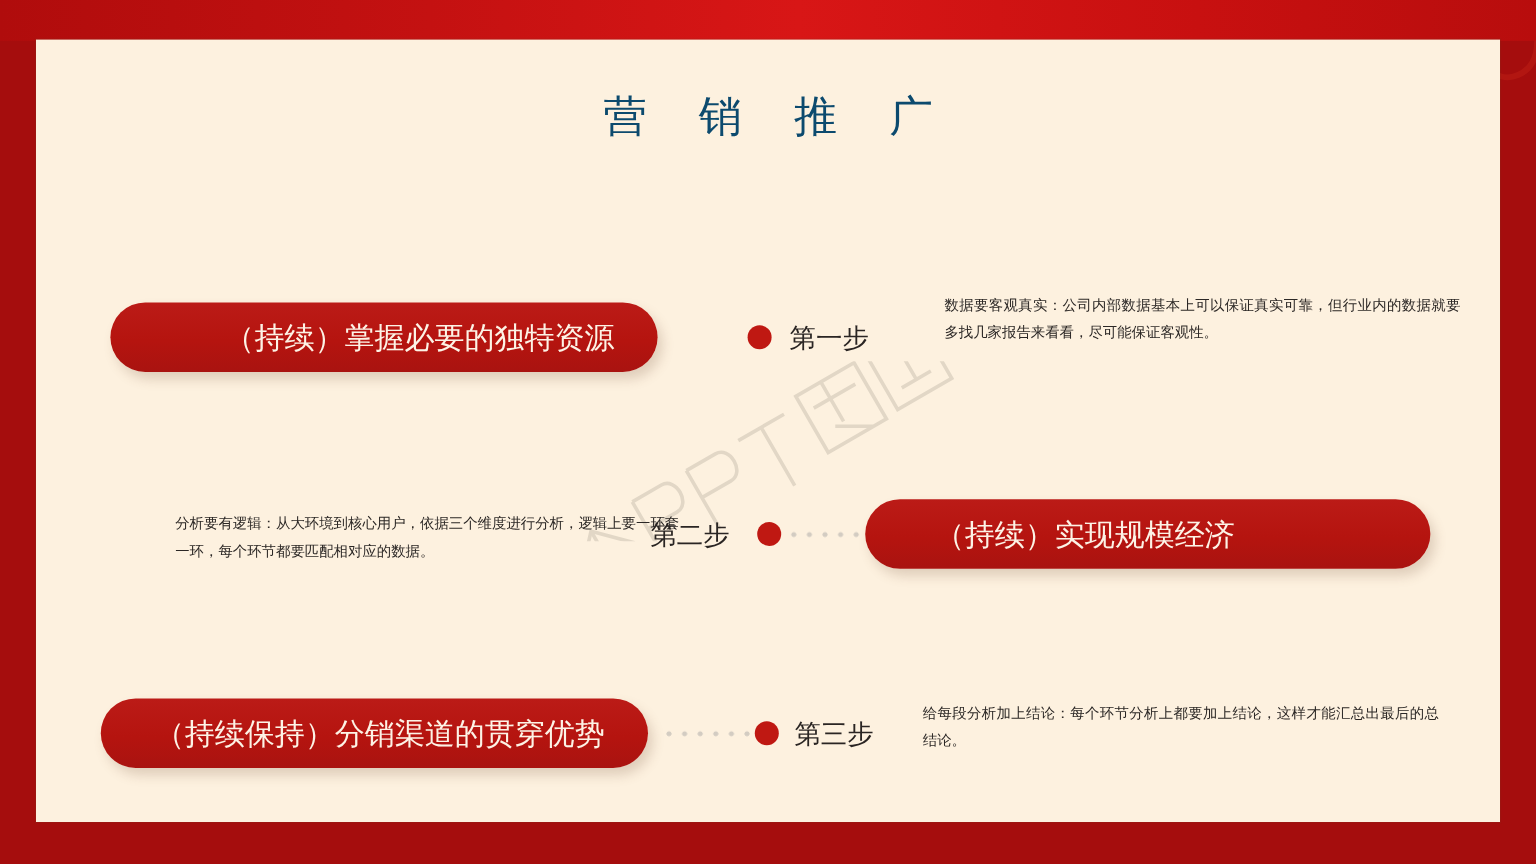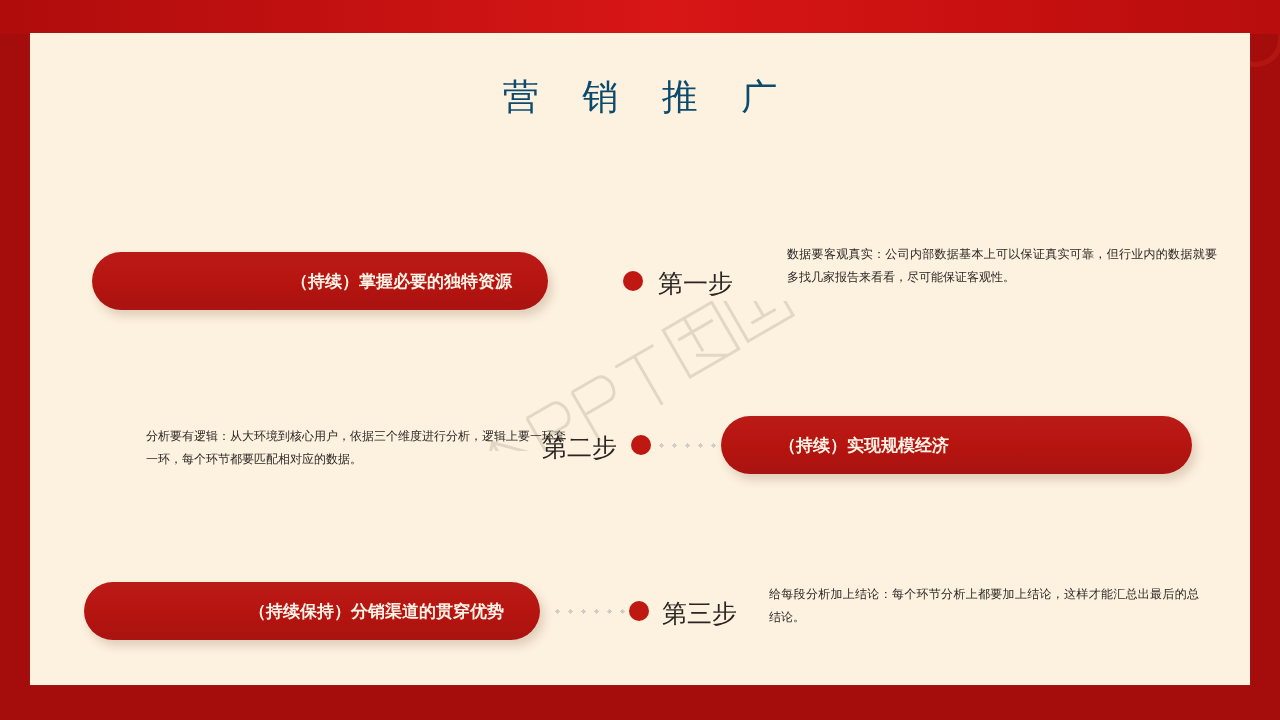--- a/index.html
+++ b/index.html
@@ -81,22 +81,22 @@
   #row-3 { top: 518px; }
 
   
   .pill {
     position: absolute;
     height: 58px;
     border-radius: 29px;
     background: linear-gradient(180deg,#bb1b17 0%, #b5140f 55%, #a91310 100%);
     box-shadow: 4px 6px 10px rgba(120,80,60,0.22);
     color: #fdf3e6;
-    font-size: 17px;
-    font-weight: bold;
+    font-size: 25px;
+    font-weight: normal;
     display: flex;
     align-items: center;
     box-sizing: border-box;
     white-space: nowrap;
   }
   #pill-1 {
     left: 62px;
     top: 31px;
     width: 456px;
     justify-content: flex-end;
@@ -138,21 +138,21 @@
     background-size: 13px 5px;
     background-repeat: repeat-x;
   }
   #line-2 { left: 625px; width: 72px; }
   #line-3 { left: 521px; width: 78px; }
 
   
   .step-label {
     position: absolute;
     font-family: "DejaVu Serif", "Liberation Serif", serif;
-    font-size: 25px;
+    font-size: 22px;
     color: #2a2523;
     white-space: nowrap;
     top: 46px;
   }
   #step-1 { left: 628px; }
   #step-2 { left: 512px; }
   #step-3 { left: 632px; }
 
   
   .para {

